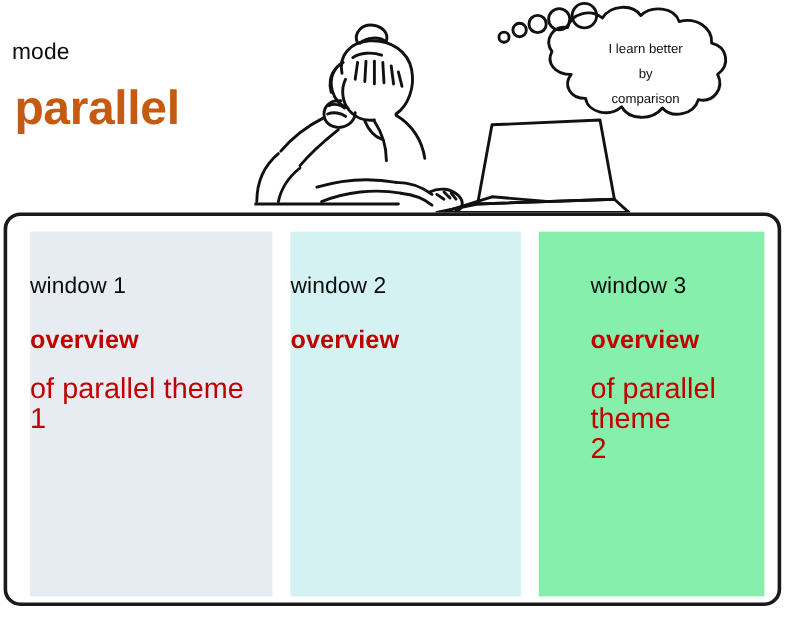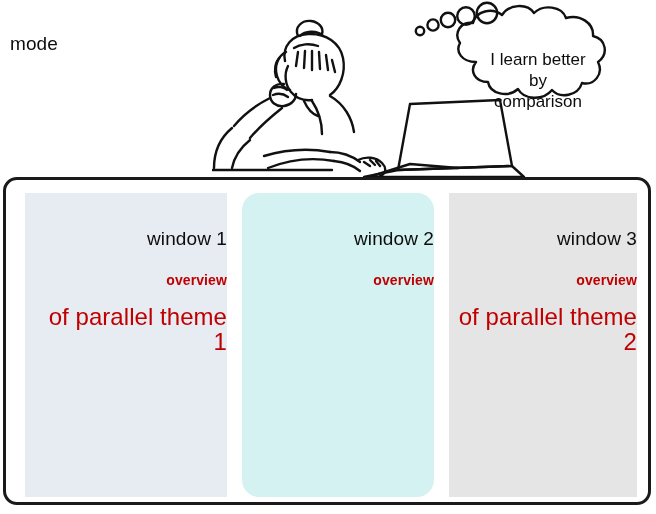--- a/index.html
+++ b/index.html
@@ -49,24 +49,24 @@
     position: absolute;
     left: 212px;
     top: 0px;
     width: 444px;
     height: 177px;
   }
 
   #bubble-text {
     position: absolute;
     left: 468px;
-    top: 49px;
+    top: 31px;
     width: 140px;
     text-align: center;
-    font-size: 17px;
+    font-size: 11px;
     line-height: 21px;
     color: #0d0d0d;
     white-space: pre-line;
   }
 
   
   #windows-container {
     position: absolute;
     left: 3px;
     top: 177px;
@@ -85,39 +85,39 @@
     height: 100%;
   }
 
   .panel {
     position: absolute;
     top: 13px;
     height: 304px;
     box-sizing: border-box;
   }
   .panel-1 { left: 19px;  width: 202px; background: #e7ebf2; }
-  .panel-2 { left: 236px; width: 192px; background: #d4f2f1; border-radius: 17px; }
-  .panel-3 { left: 443px; width: 188px; background: #e5e5e5; }
+  .panel-2 { left: 236px; width: 192px; background: #d4f2f1; }
+  .panel-3 { left: 443px; width: 188px; background: #86efac; padding-left: 43px; }
 
   .panel-inner {
     position: relative;
     width: 100%;
-    text-align: right;
+    text-align: left;
   }
 
   .window-label {
     margin-top: 35px;
     font-size: 19px;
     color: #0d0d0d;
     letter-spacing: 0.1px;
   }
 
   .overview-label {
     margin-top: 22px;
-    font-size: 14px;
+    font-size: 21px;
     font-weight: bold;
     color: #c00000;
     letter-spacing: 0.1px;
   }
 
   .theme-label {
     margin-top: 16px;
     font-size: 24px;
     color: #c00000;
     line-height: 25px;
@@ -138,20 +138,21 @@
     letter-spacing: 0.05px;
   }
 </style>
 </head>
 <body>
 
 <div id="header">
 
   <div id="mode-label">mode</div>
 
+  <div id="mode-title">parallel</div>
 
   <svg id="illustration" viewBox="0 0 444 177" xmlns="http://www.w3.org/2000/svg">
     <g fill="none" stroke="#111111" stroke-width="2.4" stroke-linecap="round" stroke-linejoin="round">
 
       <path d="M86 36 C82 27 90 20 99 21 C107 22 112 28 110 34"></path>
       <path d="M88 36 C93 31 104 30 110 35"></path>
 
       <path d="M73 61 C70 46 80 35 96 34 C114 33 128 43 131 58
                C134 73 128 88 118 95"></path>
 

